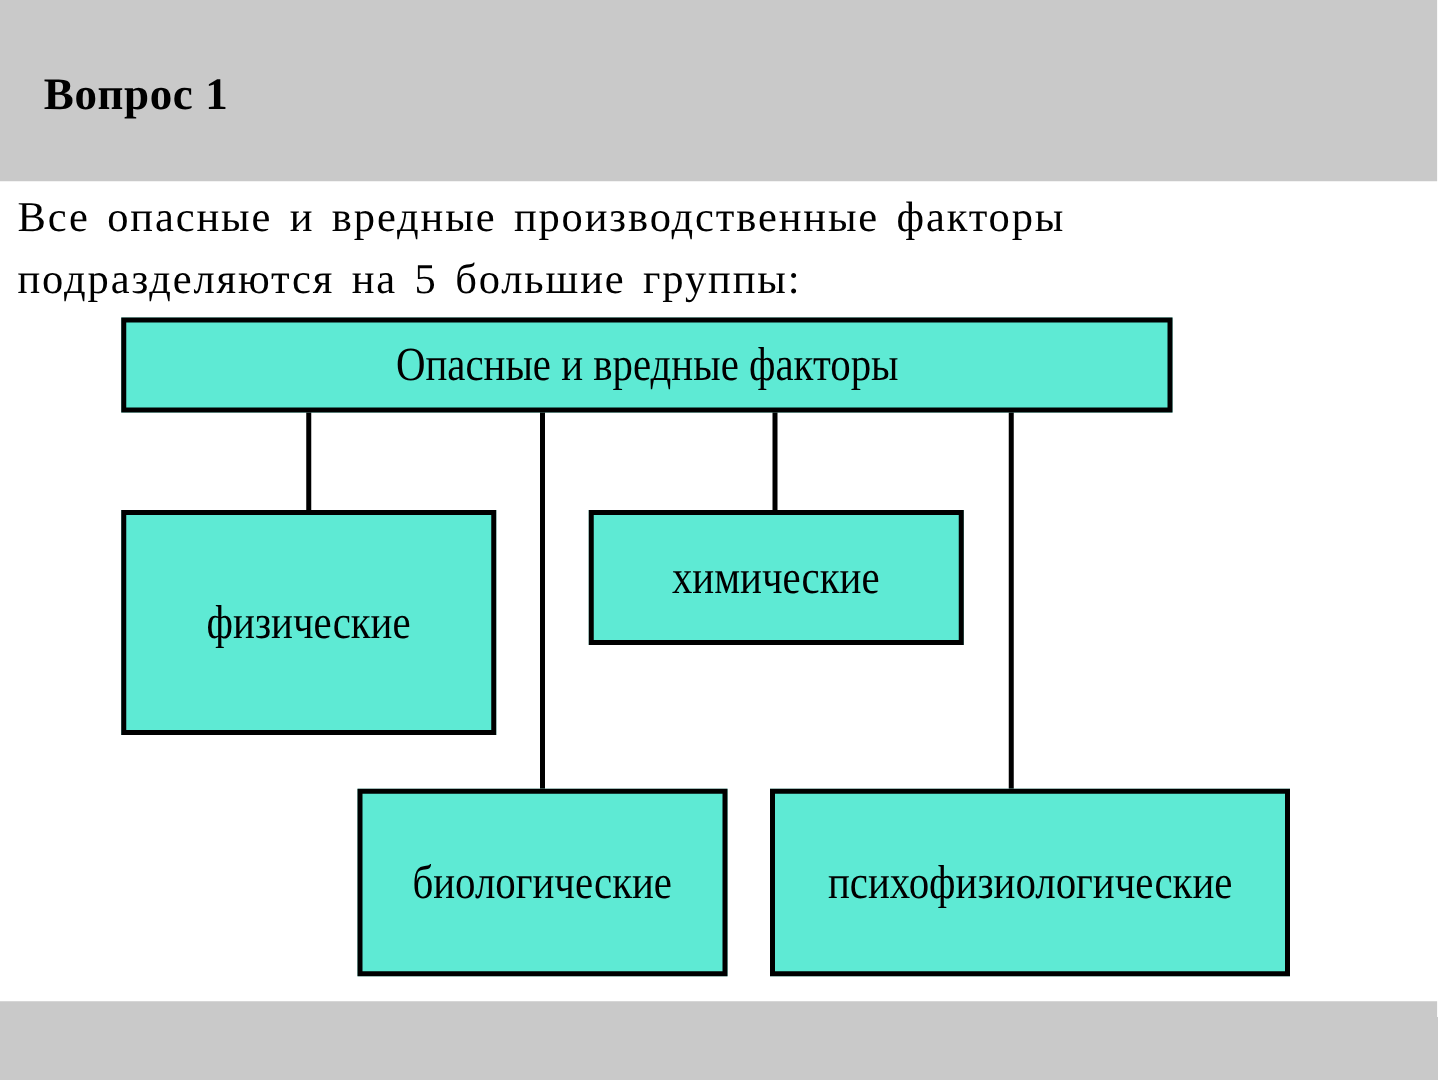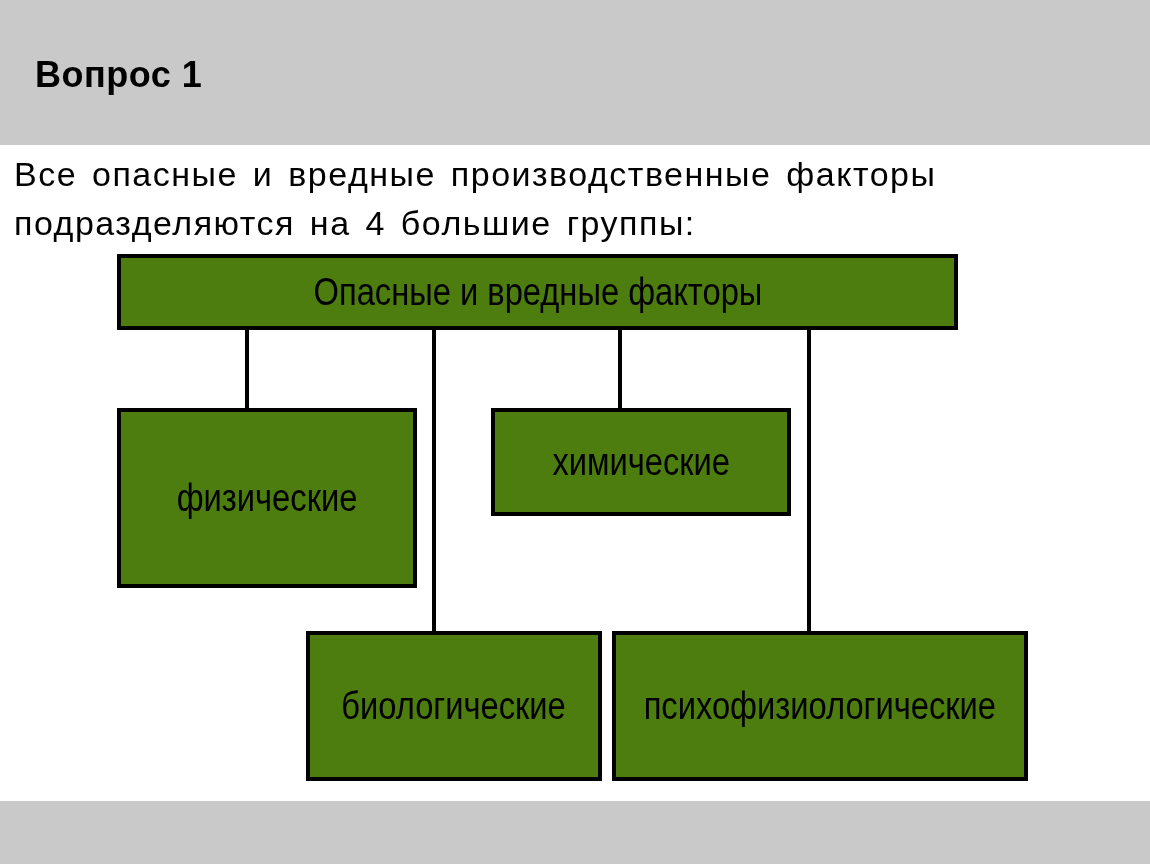--- a/index.html
+++ b/index.html
@@ -6,21 +6,21 @@
     margin: 0;
     padding: 0;
     background: #ffffff;
   }
   .slide {
     position: relative;
     width: 1150px;
     height: 864px;
     background: #ffffff;
     overflow: hidden;
-    font-family: Liberation Sans, sans-serif;
+    font-family: Liberation Serif, serif;
     color: #000000;
   }
   
   .band {
     position: absolute;
     left: 0;
     width: 1150px;
     background: #c9c9c9;
   }
   .band.header { top: 0; height: 145px; }
@@ -47,31 +47,30 @@
     line-height: 49px;
     letter-spacing: 1.5px;
     word-spacing: 4px;
   }
 
   
   .dbox {
     position: absolute;
     box-sizing: border-box;
     border: 4px solid #000000;
-    background: #4d7c0f;
+    background: #5eead4;
     display: flex;
     align-items: center;
     justify-content: center;
-    margin-left: 20px;
   }
   .dbox.root    { left: 97px;  top: 254px; width: 841px; height: 76px;  }
   .dbox.child-a { left: 97px;  top: 408px; width: 300px; height: 180px; }
   .dbox.child-b { left: 471px; top: 408px; width: 300px; height: 108px; }
   .dbox.child-c { left: 286px; top: 631px; width: 296px; height: 150px; justify-content: center; }
-  .dbox.child-d { left: 592px; top: 631px; width: 416px; height: 150px; }
+  .dbox.child-d { left: 616px; top: 631px; width: 416px; height: 150px; }
 
   .box-label {
     display: inline-block;
     font-size: 38px;
     white-space: nowrap;
     transform: scaleX(0.86);
     transform-origin: center;
   }
 
   .vline {
@@ -86,21 +85,21 @@
 </style>
 </head>
 <body>
 
 <div class="slide">
 
   <div class="band header">
     <h1 class="slide-title">Вопрос 1</h1>
   </div>
 
-  <p class="intro-text">Все опасные и вредные производственные факторы подразделяются на 4 большие группы:</p>
+  <p class="intro-text">Все опасные и вредные производственные факторы подразделяются на 5 большие группы:</p>
 
   <div>
 
     <div class="dbox root">
       <span class="box-label">Опасные и вредные факторы</span>
     </div>
 
     <div class="vline l1"></div>
     <div class="vline l2"></div>
     <div class="vline l3"></div>

